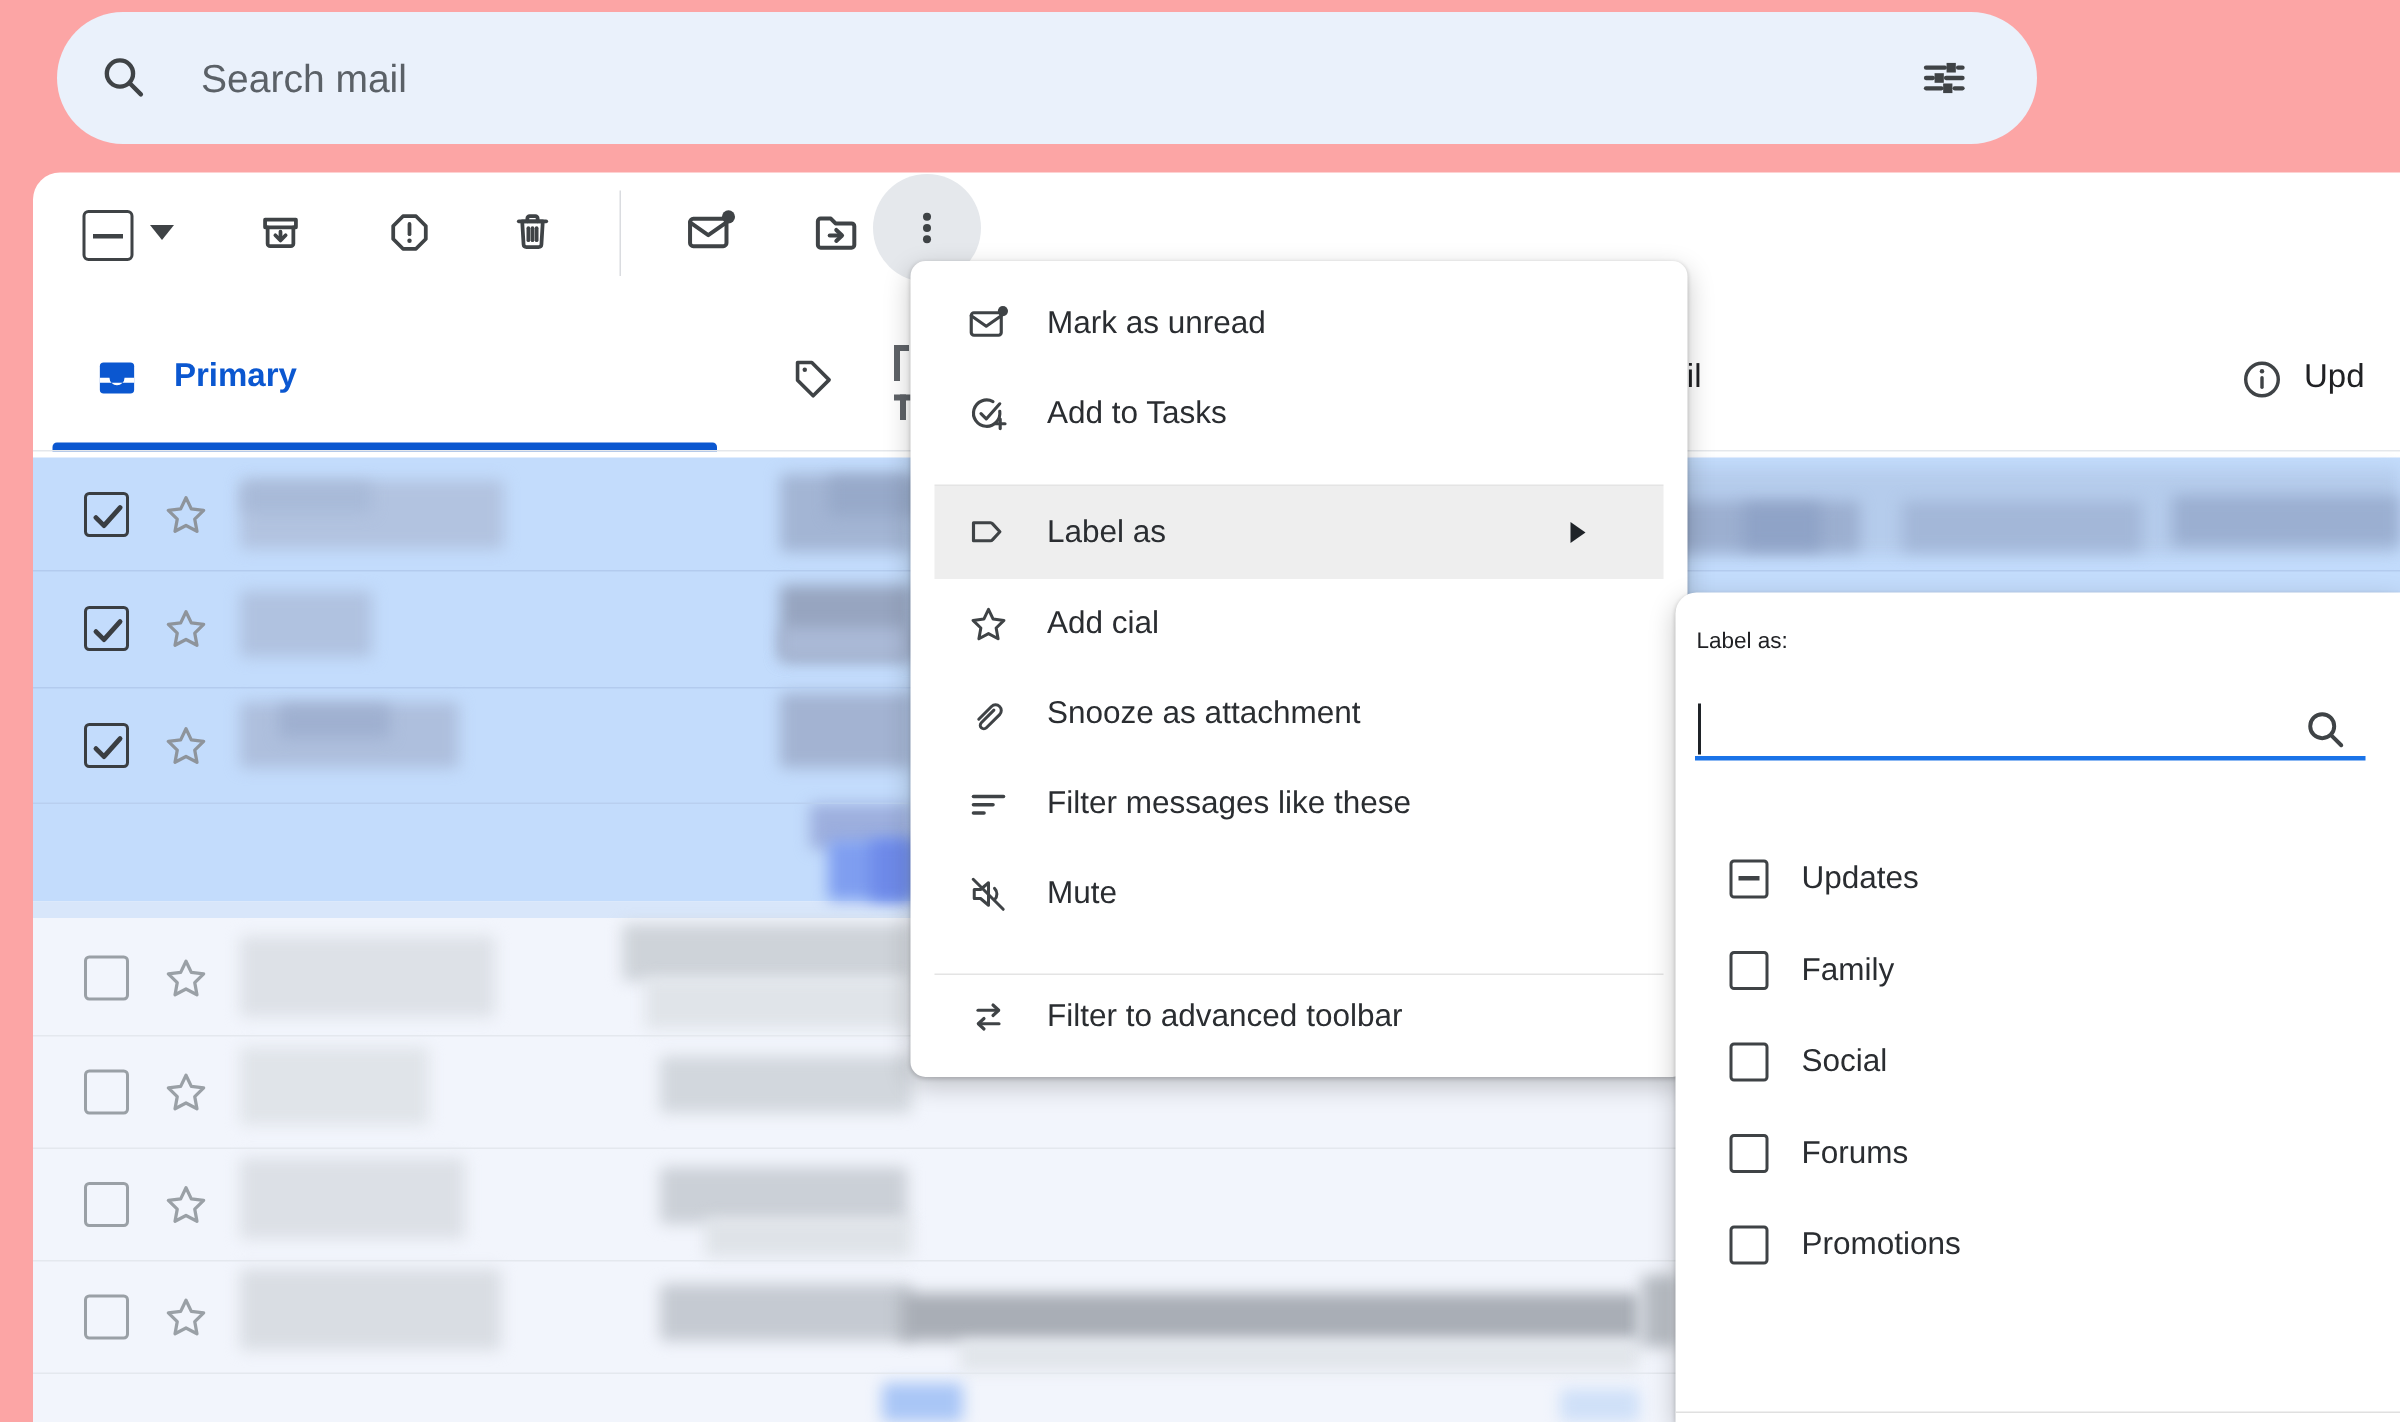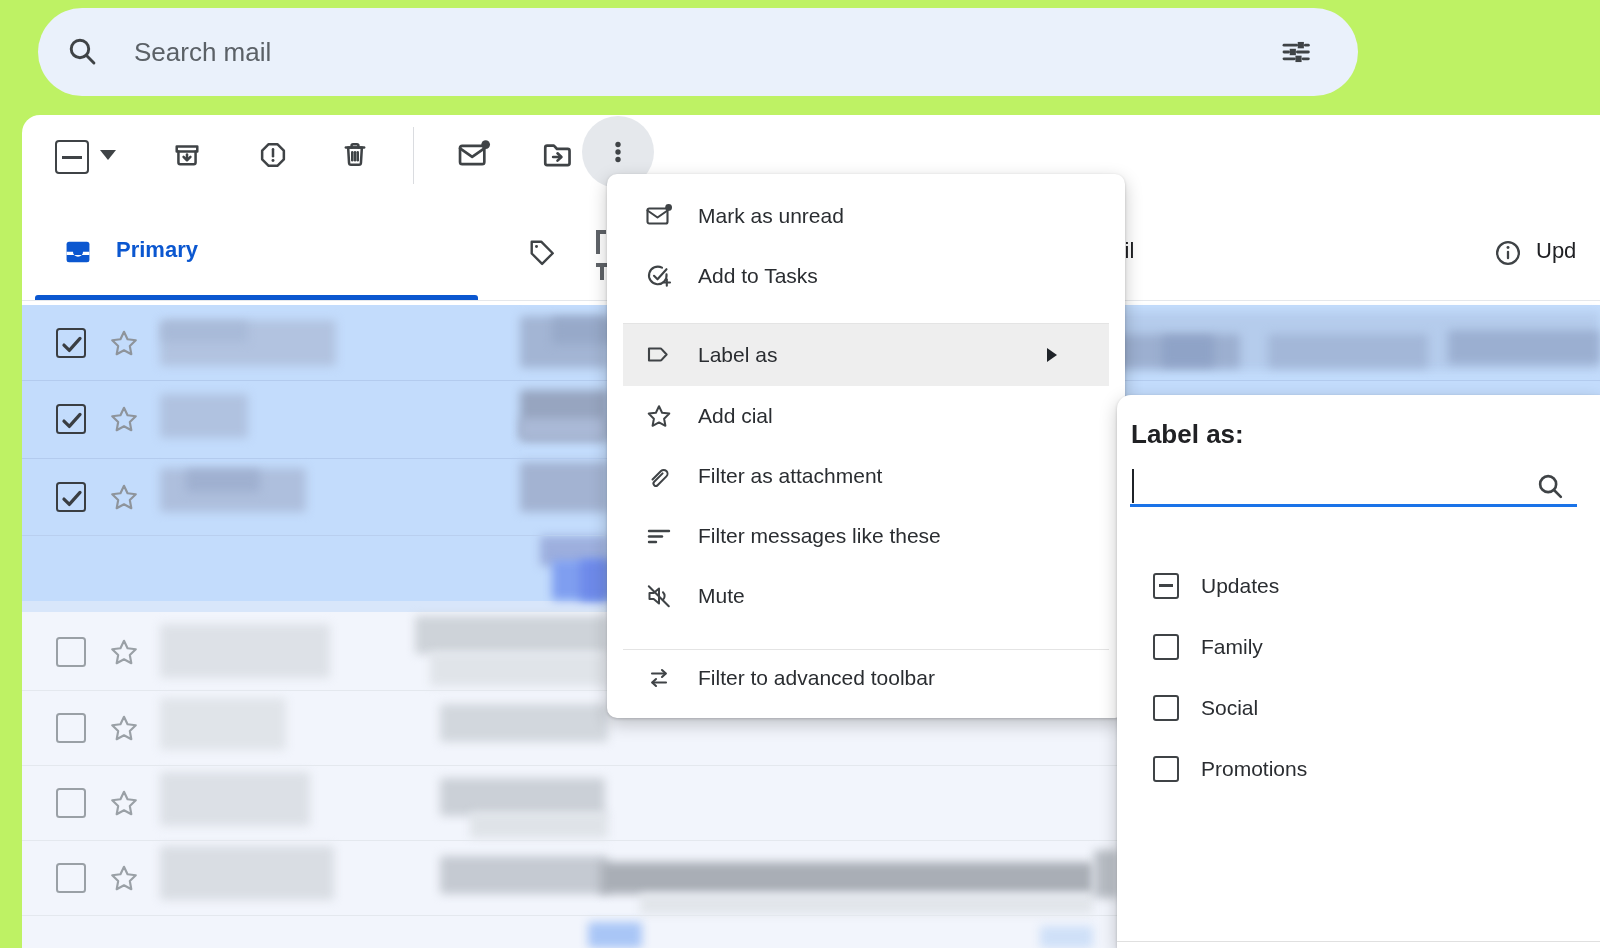--- a/index.html
+++ b/index.html
@@ -1,16 +1,16 @@
 <!DOCTYPE html>
 <html><head>
 <meta charset="utf-8">
 <style>
   html,body{margin:0;padding:0;background:#f6f8fc;}
-  #page{position:relative;width:1600px;height:948px;background:#bef264;overflow:hidden;
+  #page{position:relative;width:1600px;height:948px;background:#fca5a5;overflow:hidden;
         font-family:"Liberation Sans",sans-serif;color:#202124;}
 
   
   .searchbar{position:absolute;left:38px;top:8px;width:1320px;height:88px;background:#eaf1fb;
              border-radius:44px;display:flex;align-items:center;}
   .searchbar .sicon{margin-left:28px;display:flex;}
   .searchbar .ph{margin-left:34px;font-size:26px;color:#5b6167;}
   .searchbar .tune{position:absolute;right:46px;top:28px;display:flex;}
 
   
@@ -56,21 +56,21 @@
   .mi.switch{height:56px;}
   .mdiv{height:1px;background:#e4e4e4;}
   .d1{margin-top:17px;}
   .d2{margin-top:23px;}
   .sub-arrow{margin-left:auto;margin-right:52px;width:0;height:0;
              border-left:10px solid #1f2328;border-top:7px solid transparent;border-bottom:7px solid transparent;}
 
   
   .submenu{position:absolute;left:1117px;top:395px;width:483px;height:553px;background:#fff;
            border-radius:14px 0 0 0;box-shadow:0 1px 3px rgba(0,0,0,.18),0 6px 18px rgba(0,0,0,.22);z-index:40;}
-  .sm-title{position:absolute;left:14px;top:24px;font-size:26px;color:#202124;font-weight:bold;}
+  .sm-title{position:absolute;left:14px;top:24px;font-size:15px;color:#202124;}
   .sm-cursor{position:absolute;left:15px;top:74px;width:2px;height:34px;background:#1f2328;}
   .sm-underline{position:absolute;left:13px;top:109px;width:447px;height:3px;background:#1a73e8;}
   .sm-mag{position:absolute;left:418px;top:76px;display:flex;}
   .sm-list{position:absolute;left:0;right:0;top:160px;}
   .lr{display:flex;align-items:center;height:61px;padding-left:36px;font-size:21px;color:#2a2d31;}
   .lr.hl{background:#eeeeee;}
   .cbx{width:26px;height:26px;border:2.4px solid #3f4346;border-radius:3px;margin-right:22px;position:relative;flex:none;box-sizing:border-box;}
   .cbx.ind::after{content:"";position:absolute;left:4px;right:4px;top:50%;height:3px;margin-top:-1.5px;background:#3f4346;}
   .sm-bottom-div{position:absolute;left:0;top:546px;width:483px;height:1px;background:#e0e0e0;}
 </style>
@@ -341,21 +341,21 @@
         </svg>
       </span>
       <span>Add cial</span>
     </div>
     <div class="mi">
       <span class="ic">
         <svg width="28" height="28" viewBox="0 0 28 28" fill="none" stroke="#3f4346" stroke-width="2" stroke-linecap="round" stroke-linejoin="round">
           <path d="M7.5 17.5 L16 9 a3.8 3.8 0 0 1 5.4 5.4 L12.6 23.2 a2.4 2.4 0 0 1 -3.4 -3.4 L17.6 11.4"></path>
         </svg>
       </span>
-      <span>Filter as attachment</span>
+      <span>Snooze as attachment</span>
     </div>
     <div class="mi">
       <span class="ic">
         <svg width="28" height="28" viewBox="0 0 28 28" fill="none" stroke="#3f4346" stroke-width="2.4" stroke-linecap="round">
           <line x1="4" y1="9" x2="24" y2="9"></line>
             <line x1="4" y1="14.5" x2="17" y2="14.5"></line>
             <line x1="4" y1="20" x2="11" y2="20"></line>
         </svg>
       </span>
       <span>Filter messages like these</span>
@@ -403,19 +403,23 @@
       <div class="lr">
         <span class="cbx"></span>
         <span>Family</span>
       </div>
       <div class="lr">
         <span class="cbx"></span>
         <span>Social</span>
       </div>
       <div class="lr">
         <span class="cbx"></span>
+        <span>Forums</span>
+      </div>
+      <div class="lr">
+        <span class="cbx"></span>
         <span>Promotions</span>
       </div>
     </div>
     <span class="sm-bottom-div"></span>
   </div>
 
 </div>
 
 </body></html>

